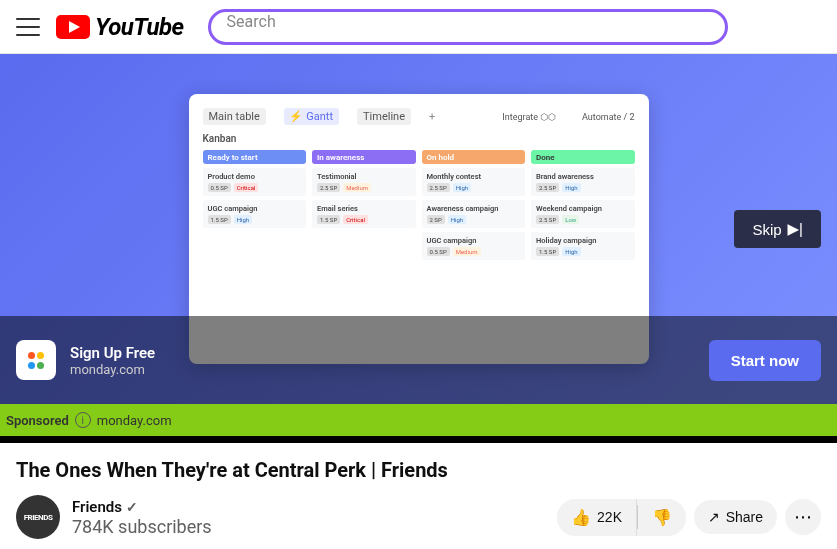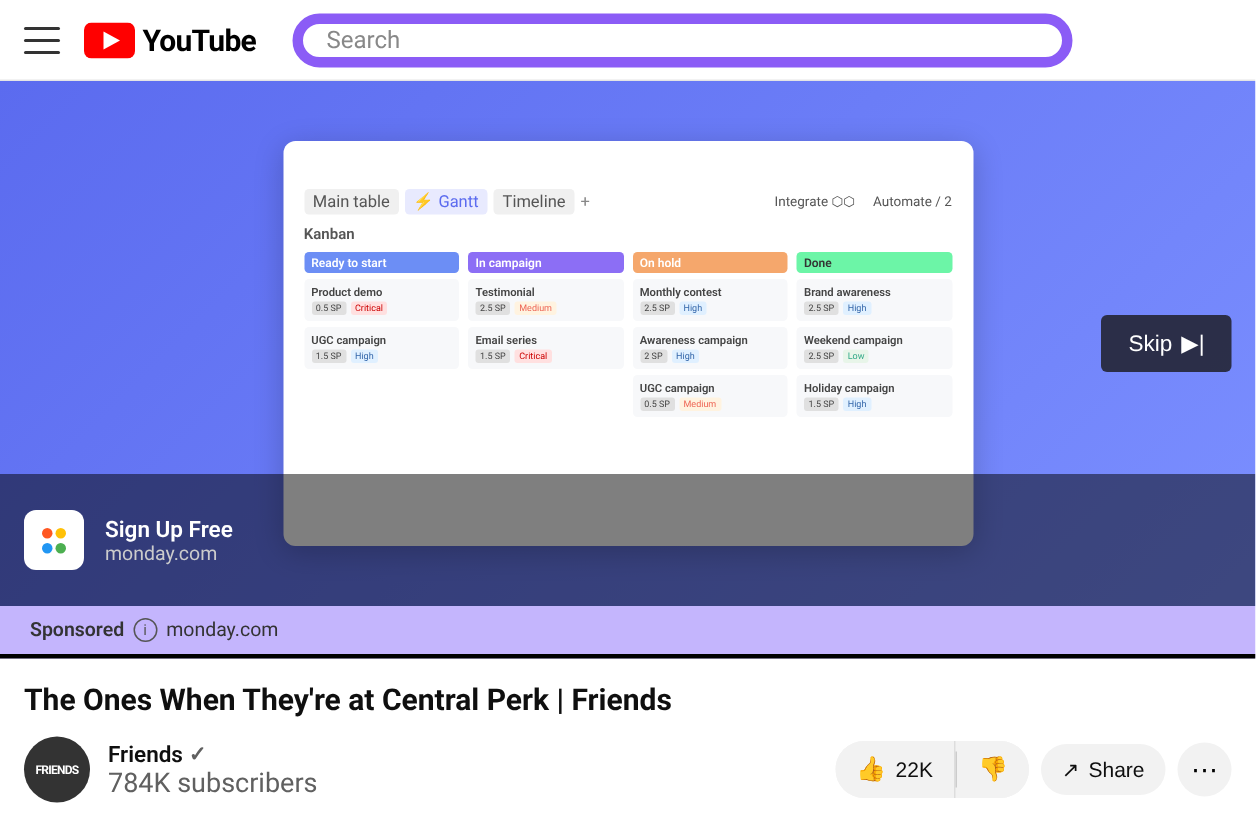--- a/index.html
+++ b/index.html
@@ -39,33 +39,33 @@
       display: flex;
       align-items: center;
       gap: 5px;
       margin-right: 24px;
     }
     .yt-icon {
       width: 34px;
       height: 24px;
     }
     .logo-text {
-      font-size: 20px;
+      font-size: 24px;
       font-weight: 700;
       color: #000;
       letter-spacing: -0.5px;
+      font-style: italic;
     }
     .search-bar {
       flex: 1;
       max-width: 520px;
       height: 36px;
-      border: 7px solid #8b5cf6;
+      border: 3px solid #8b5cf6;
       border-radius: 20px;
       display: flex;
-      align-items: center;
       padding: 0 16px;
       background: #fff;
     }
     .search-placeholder {
       color: #888;
       font-size: 16px;
     }
 
     
     .ad-container {
@@ -109,26 +109,25 @@
       font-weight: 600;
       color: #333;
     }
     .card-dots {
       color: #888;
       font-size: 18px;
       letter-spacing: 2px;
     }
     .card-tabs {
       display: flex;
-      gap: 4px;
+      gap: 18px;
       margin-bottom: 8px;
       font-size: 11px;
       color: #555;
       align-items: center;
-      margin-top: 18px;
     }
     .card-tab {
       padding: 2px 6px;
       border-radius: 3px;
       background: #f0f0f0;
     }
     .card-tab.active {
       background: #e8eafe;
       color: #5b6bef;
     }
@@ -271,23 +270,23 @@
       font-size: 15px;
       font-weight: 600;
       cursor: pointer;
     }
 
     
     .sponsored-row {
       display: flex;
       align-items: center;
       gap: 6px;
-      padding: 8px 20px;
-      border-bottom: 3px solid #000000;
-      background: #c4b5fd;
+      padding: 8px 6px;
+      border-bottom: 7px solid #000000;
+      background: #84cc16;
     }
     .sponsored-text {
       font-size: 13px;
       font-weight: 600;
       color: #333;
     }
     .info-icon {
       width: 16px;
       height: 16px;
       border-radius: 50%;
@@ -483,21 +482,21 @@
           <div class="kanban-item">
             <div class="kanban-item-title">UGC campaign</div>
             <div class="kanban-item-tags">
               <span class="tag">1.5 SP</span>
               <span class="tag high">High</span>
             </div>
           </div>
         </div>
 
         <div class="kanban-col">
-          <div class="col-header col-progress">In campaign</div>
+          <div class="col-header col-progress">In awareness</div>
           <div class="kanban-item">
             <div class="kanban-item-title">Testimonial</div>
             <div class="kanban-item-tags">
               <span class="tag">2.5 SP</span>
               <span class="tag medium">Medium</span>
             </div>
           </div>
           <div class="kanban-item">
             <div class="kanban-item-title">Email series</div>
             <div class="kanban-item-tags">
@@ -575,20 +574,21 @@
         <div class="dot-row">
             <div class="dot dot-blue"></div>
             <div class="dot dot-green"></div>
           </div>
       </div>
     </div>
     <div class="ad-text">
       <div class="ad-title">Sign Up Free</div>
       <div class="ad-domain">monday.com</div>
     </div>
+    <button class="start-now-btn">Start now</button>
   </div>
 </div>
 
 <div class="sponsored-row">
   <span class="sponsored-text">Sponsored</span>
   <div class="info-icon">i</div>
   <span class="sponsored-domain">monday.com</span>
 </div>
 
 <div class="video-info">

